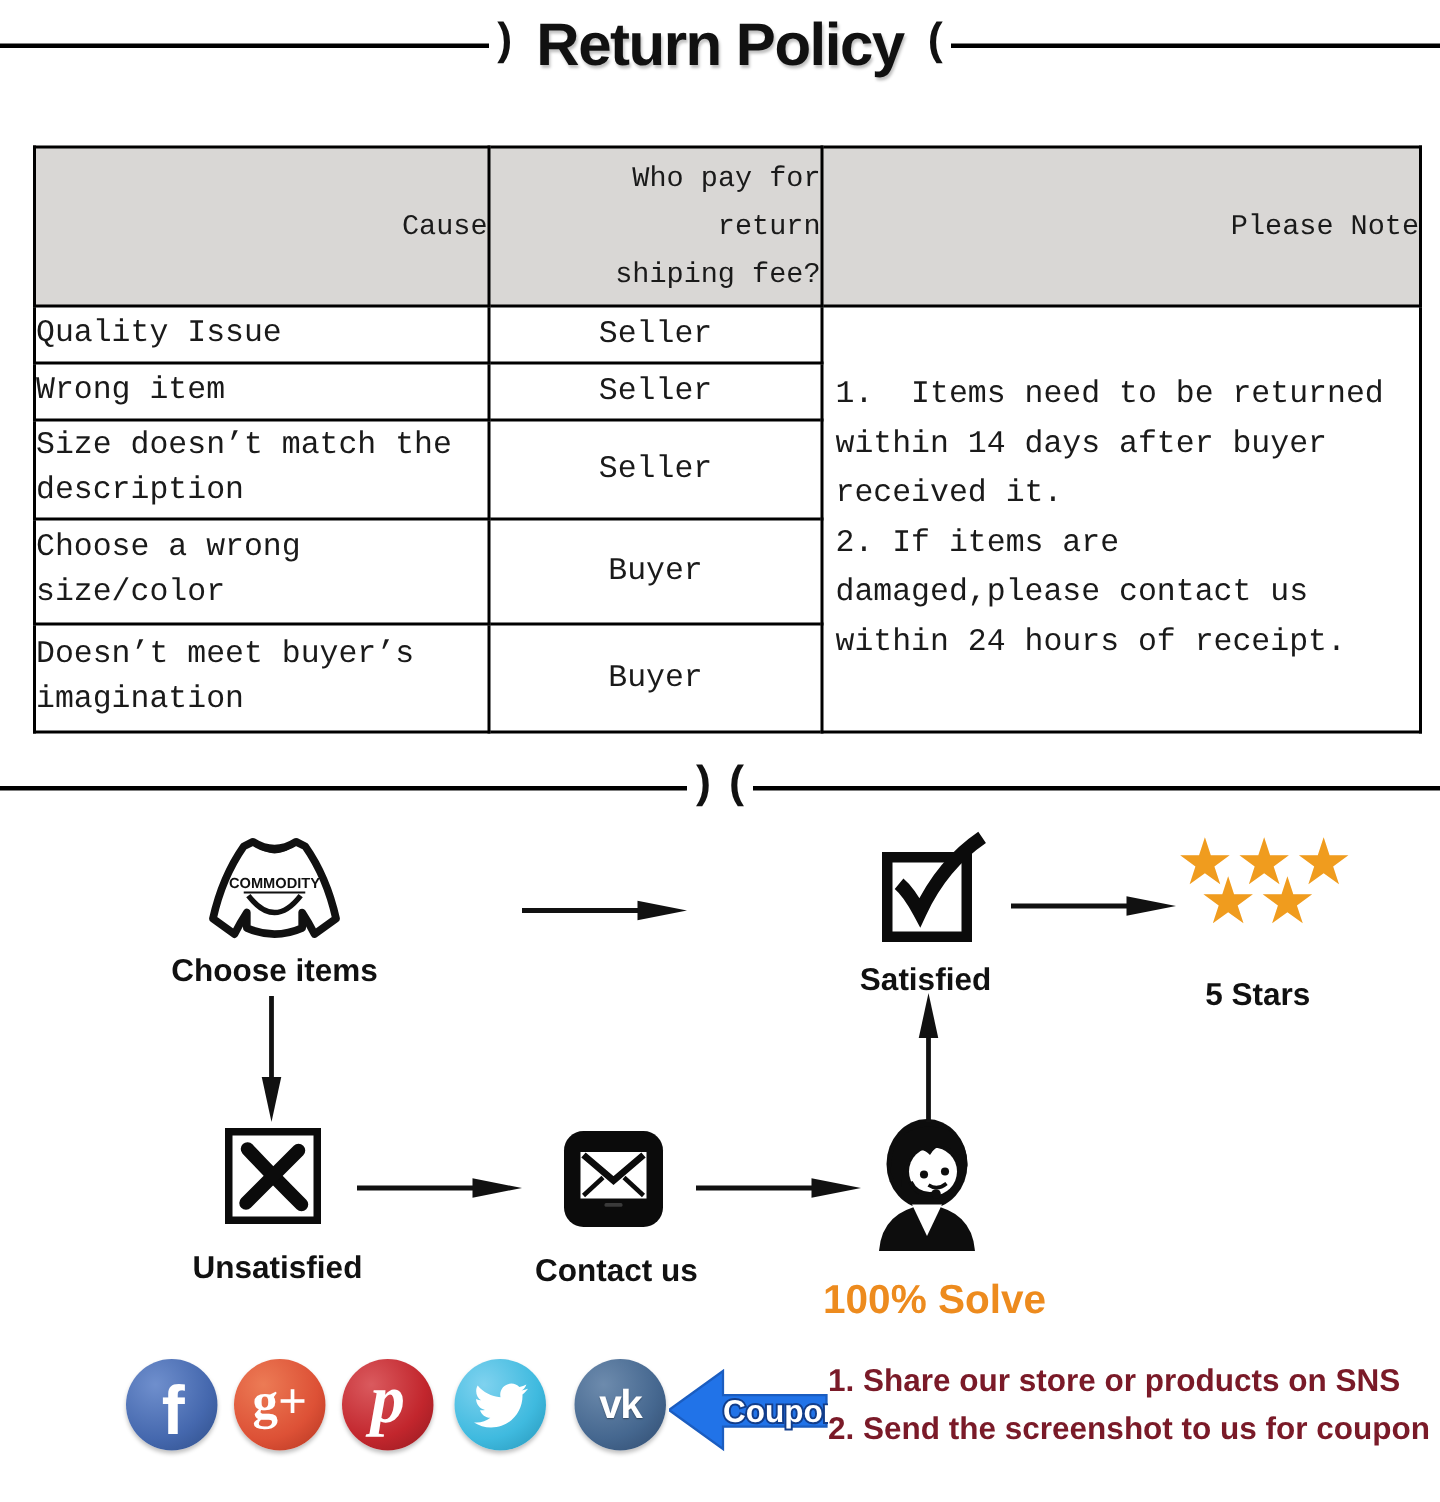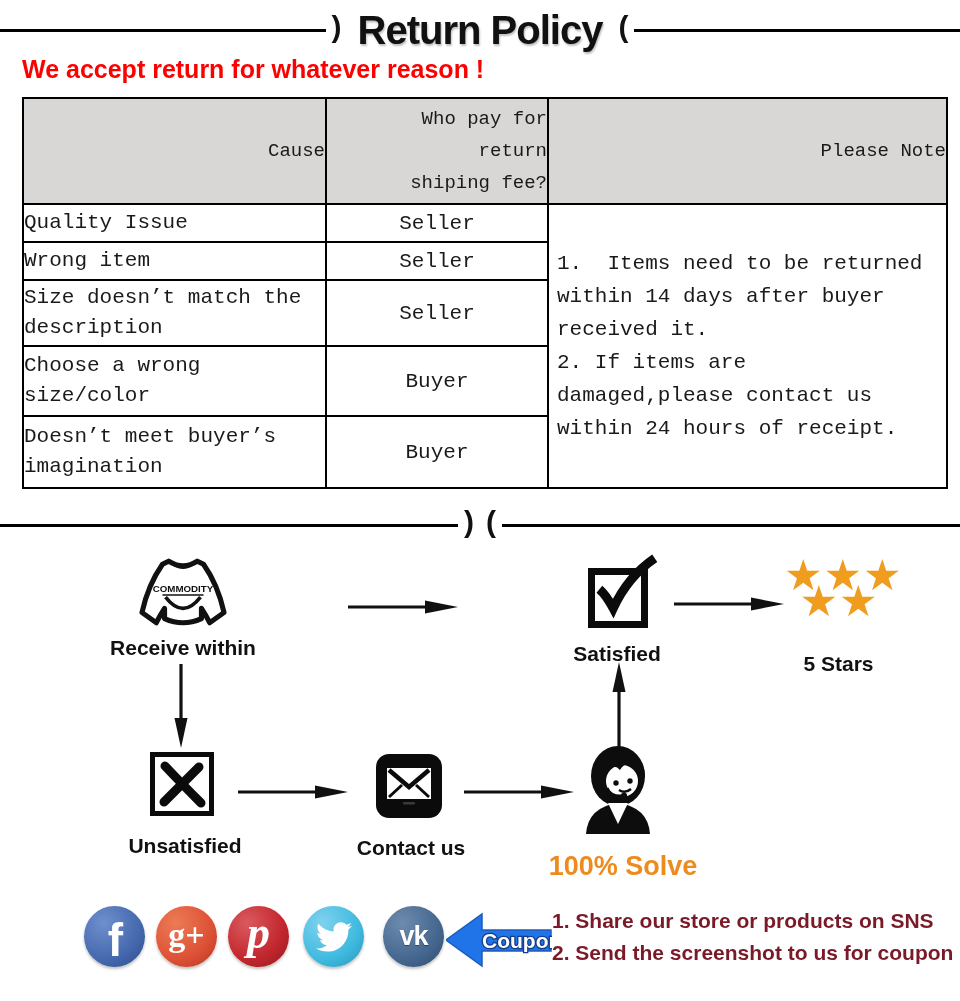--- a/index.html
+++ b/index.html
@@ -79,21 +79,20 @@
 <div id="page">
 
   <div class="section-head" id="head-return">
     <span class="rule"></span>
     <span class="bracket">)</span>
     <span class="head-title">Return Policy</span>
     <span class="bracket">(</span>
     <span class="rule"></span>
   </div>
 
-  <div id="banner">We accept return for whatever reason !</div>
 
   <table id="policy-table">
     <colgroup>
         <col style="width:303px">
         <col style="width:222px">
         <col style="width:399px">
       </colgroup>
     <thead>
       <tr>
         <th>Cause</th>
@@ -145,21 +144,21 @@
 
   <div id="diagram">
 
     <svg class="abs" style="left:131px; top:2px;" width="104" height="80" viewBox="0 0 100 78">
       <path d="M36 7 L30 10 Q16 30 10 57 L24 67 Q28 59 32 53 L32 63 Q50 71 68 63 L68 53 Q72 59 76 67 L90 57 Q84 30 70 10 L64 7 Q50 16 36 7 Z" fill="#fff" stroke="#111" stroke-width="5" stroke-linejoin="round"></path>
       <path d="M36 7 Q50 19 64 7" fill="none" stroke="#111" stroke-width="3"></path>
       <path d="M33 42 Q50 64 67 42" fill="none" stroke="#111" stroke-width="3.5"></path>
       <text x="50" y="37" text-anchor="middle" font-size="9.5" font-weight="bold" fill="#111">COMMODITY</text>
       <line x1="30" y1="40" x2="70" y2="40" stroke="#111" stroke-width="1.4"></line>
     </svg>
-    <div class="flow-label" style="left:103px; top:84px; width:160px;">Receive within</div>
+    <div class="flow-label" style="left:103px; top:84px; width:160px;">Choose items</div>
 
     <svg class="abs" style="left:348px; top:47px;" width="110" height="16" viewBox="0 0 110 16">
       <line x1="0" y1="8" x2="80" y2="8" stroke="#111" stroke-width="3.2"></line>
       <polygon points="77,1.5 110,8 77,14.5" fill="#111"></polygon>
     </svg>
 
     <div class="checkbox" style="left:588px; top:16px;">
       <svg width="66" height="62" viewBox="0 0 62 58">
         <path d="M6 32 Q12 37 19 50 Q33 20 58 3" fill="none" stroke="#0b0b0b" stroke-width="8.5"></path>
       </svg>

